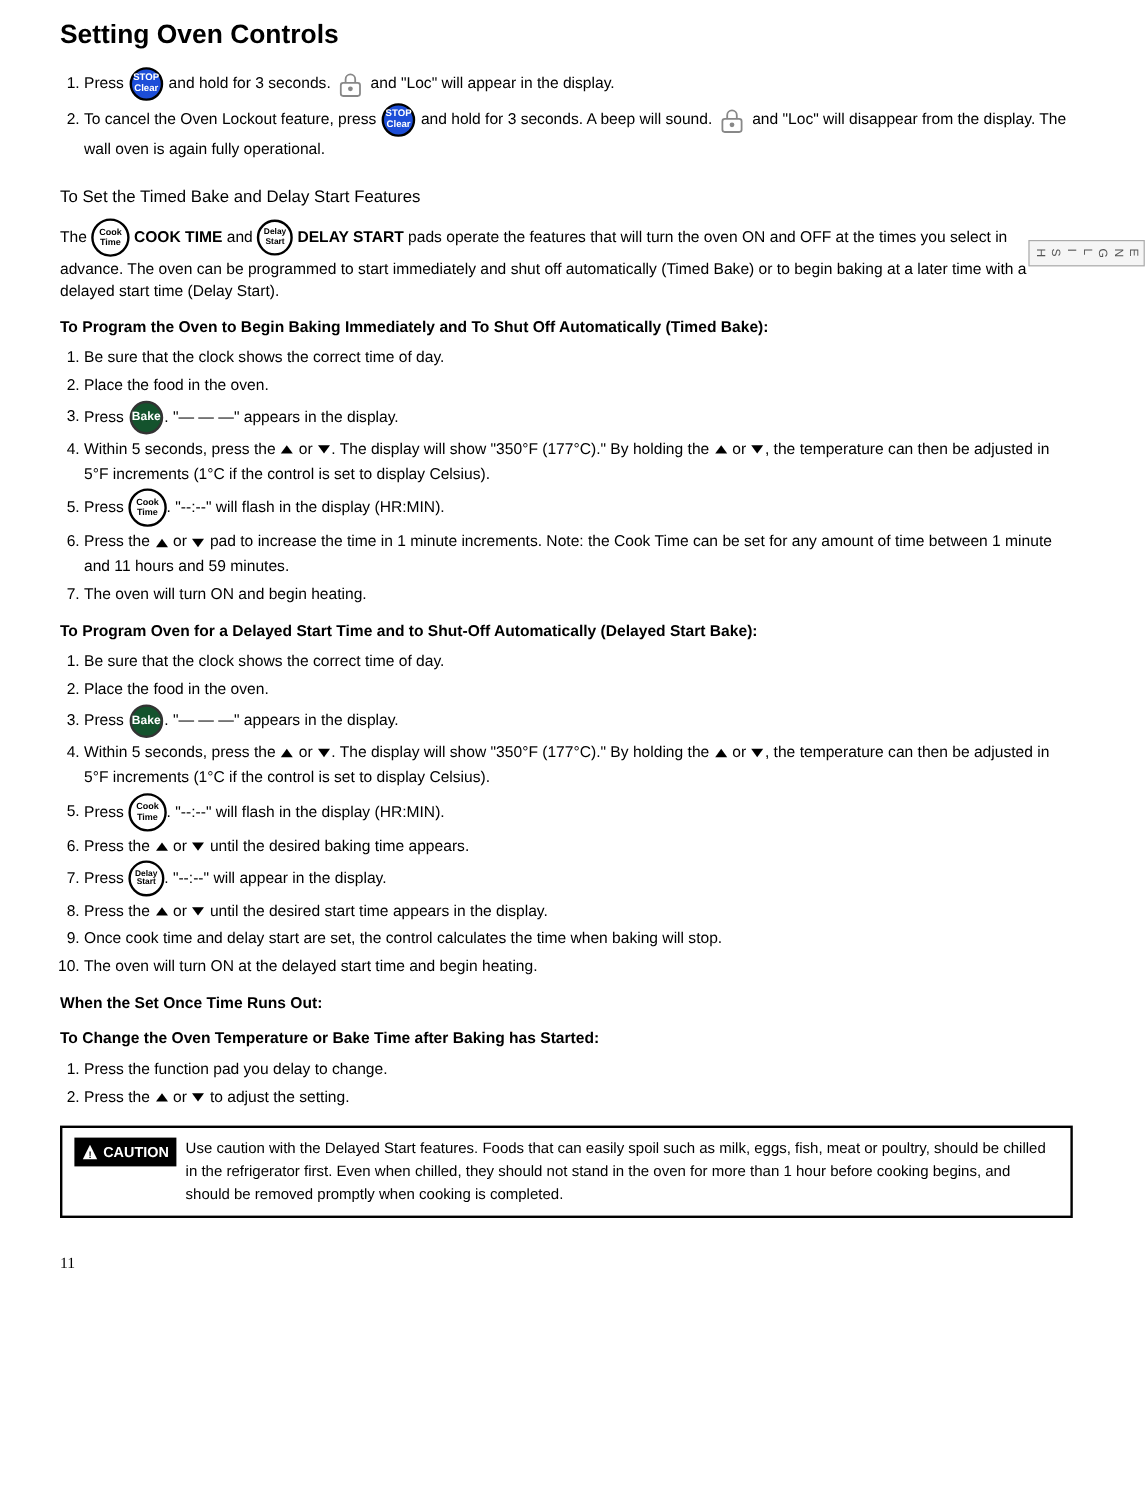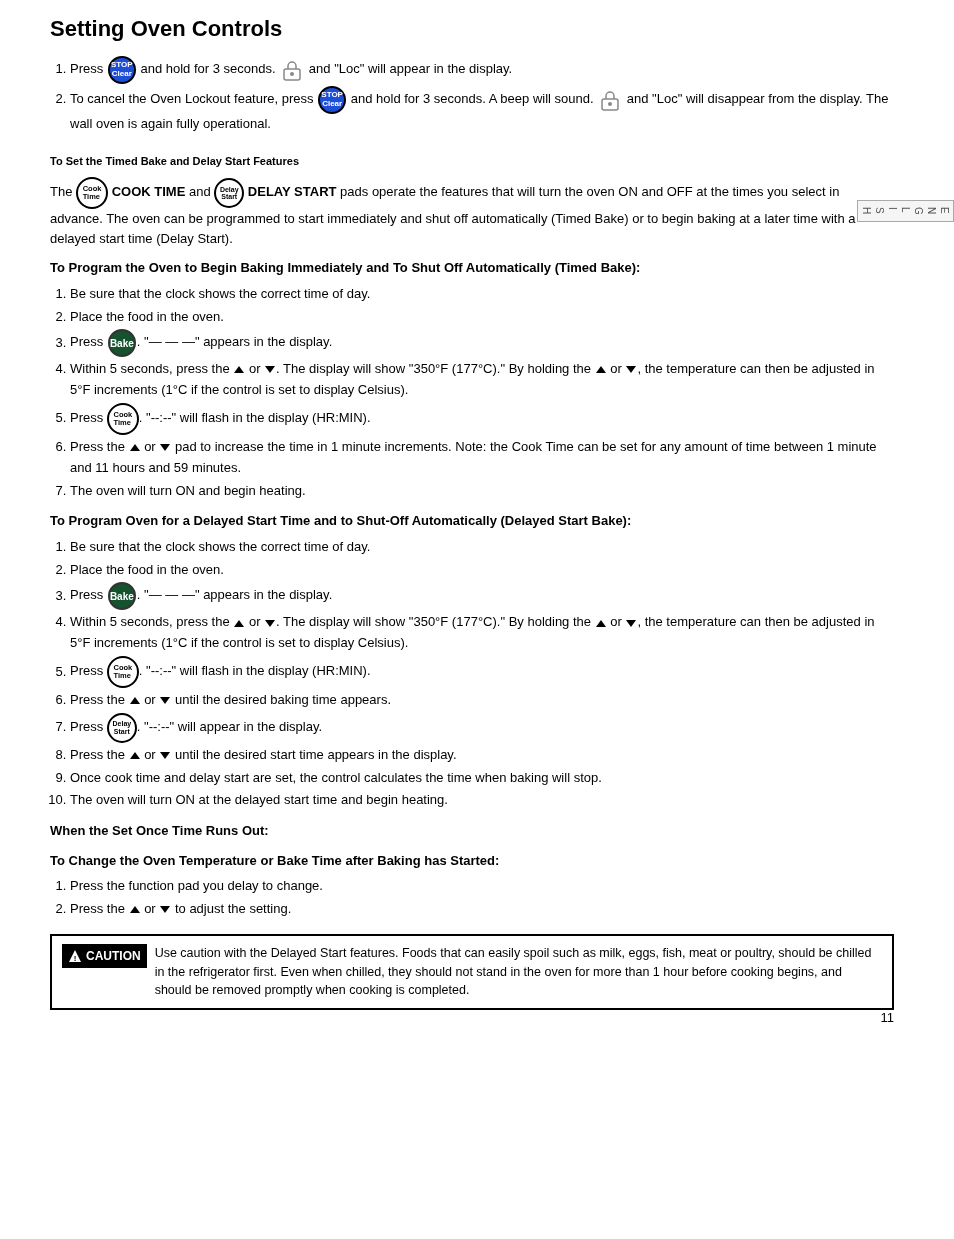--- a/index.html
+++ b/index.html
@@ -21,22 +21,22 @@
       font-weight: bold;
       margin-bottom: 14px;
     }
     .section-heading {
       font-size: 13px;
       font-weight: bold;
       margin-bottom: 6px;
       margin-top: 10px;
     }
     .sub-heading {
-      font-size: 11px;
-      font-weight: bold;
+      font-size: 14px;
+      font-weight: normal;
       margin-bottom: 8px;
       margin-top: 18px;
     }
     p {
       margin-bottom: 6px;
       line-height: 1.5;
     }
     ol {
       margin-left: 20px;
       margin-bottom: 6px;
@@ -102,22 +102,24 @@
     .caution-box {
       border: 2px solid #000;
       padding: 8px 10px;
       margin-top: 14px;
       display: flex;
       align-items: flex-start;
       gap: 8px;
       line-height: 1.5;
     }
     .page-number {
-      text-align: right;
+      text-align: left;
+      margin-top: 30px;
       font-size: 13px;
+      font-family: Liberation Serif, serif;
     }
     .side-tab {
       position: absolute;
       right: 0;
       top: 200px;
       writing-mode: vertical-rl;
       text-orientation: mixed;
       font-size: 10px;
       color: #555;
       border: 1px solid #aaa;
@@ -133,21 +135,21 @@
       align-items: center;
       justify-content: center;
       border: 2px solid #000;
       border-radius: 50%;
       width: 32px;
       height: 32px;
       font-size: 7.5px;
       font-weight: bold;
       vertical-align: middle;
       line-height: 1.1;
-      text-align: left;
+      text-align: center;
     }
     .delay-badge {
       display: inline-flex;
       flex-direction: column;
       align-items: center;
       justify-content: center;
       border: 2px solid #000;
       border-radius: 50%;
       width: 30px;
       height: 30px;

